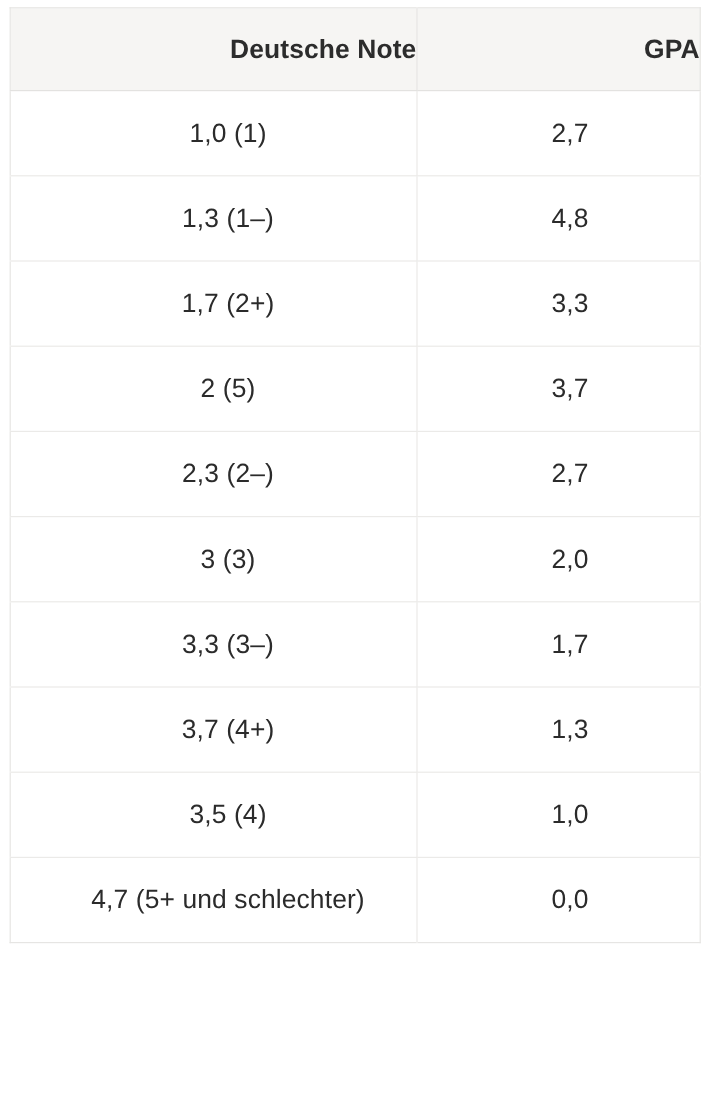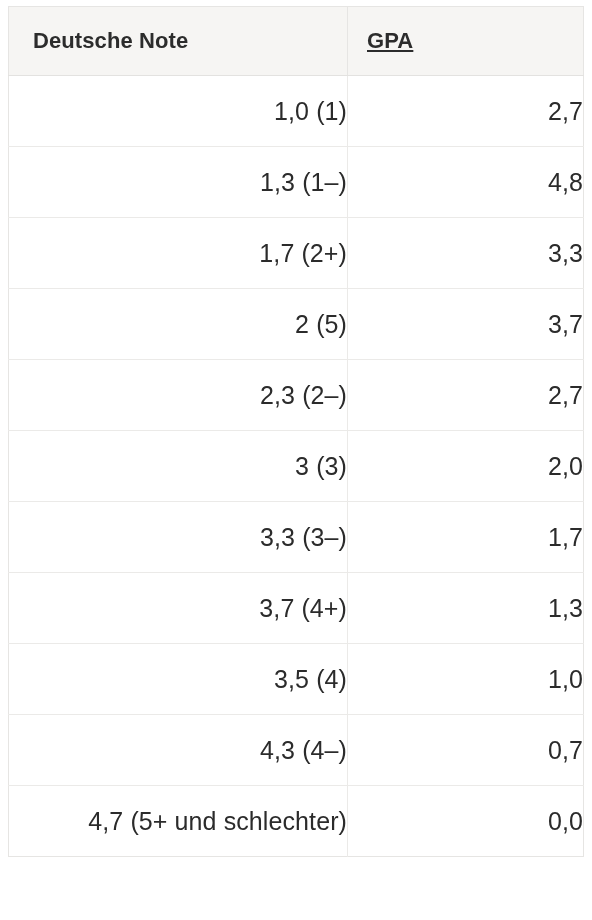--- a/index.html
+++ b/index.html
@@ -33,42 +33,41 @@
 
   .grade-table col.col-note { width: 339px; }
   .grade-table col.col-gpa  { width: 236px; }
 
   .grade-table thead th {
     background: #f6f5f3;
     border-right: 1px solid #e6e5e3;
     border-bottom: 1px solid #e3e2e0;
     height: 68px;
     padding: 0 0 0 24px;
-    text-align: left;
+    text-align: right;
     vertical-align: middle;
     font-size: 22px;
     font-weight: bold;
     color: #2c2c2c;
     letter-spacing: 0.1px;
     white-space: nowrap;
   }
   .grade-table thead th:last-child {
     border-right: none;
     padding-left: 19px;
-    text-decoration: underline;
   }
 
   .grade-table tbody td {
     border-right: 1px solid #ebeae8;
     border-bottom: 1px solid #ebeae8;
     height: 70px;
     padding: 0 0 0 24px;
-    text-align: right;
+    text-align: center;
     vertical-align: middle;
-    font-size: 25px;
+    font-size: 22px;
     font-weight: normal;
     color: #2b2b2b;
     background: #ffffff;
     white-space: nowrap;
     letter-spacing: 0.1px;
   }
   .grade-table tbody td:last-child {
     border-right: none;
     padding-left: 19px;
   }
@@ -123,23 +122,19 @@
         </tr>
         <tr>
           <td>3,7 (4+)</td>
           <td>1,3</td>
         </tr>
         <tr>
           <td>3,5 (4)</td>
           <td>1,0</td>
         </tr>
         <tr>
-          <td>4,3 (4–)</td>
-          <td>0,7</td>
-        </tr>
-        <tr>
           <td>4,7 (5+ und schlechter)</td>
           <td>0,0</td>
         </tr>
       </tbody>
   </table>
 
 </div>
 
 </body></html>

